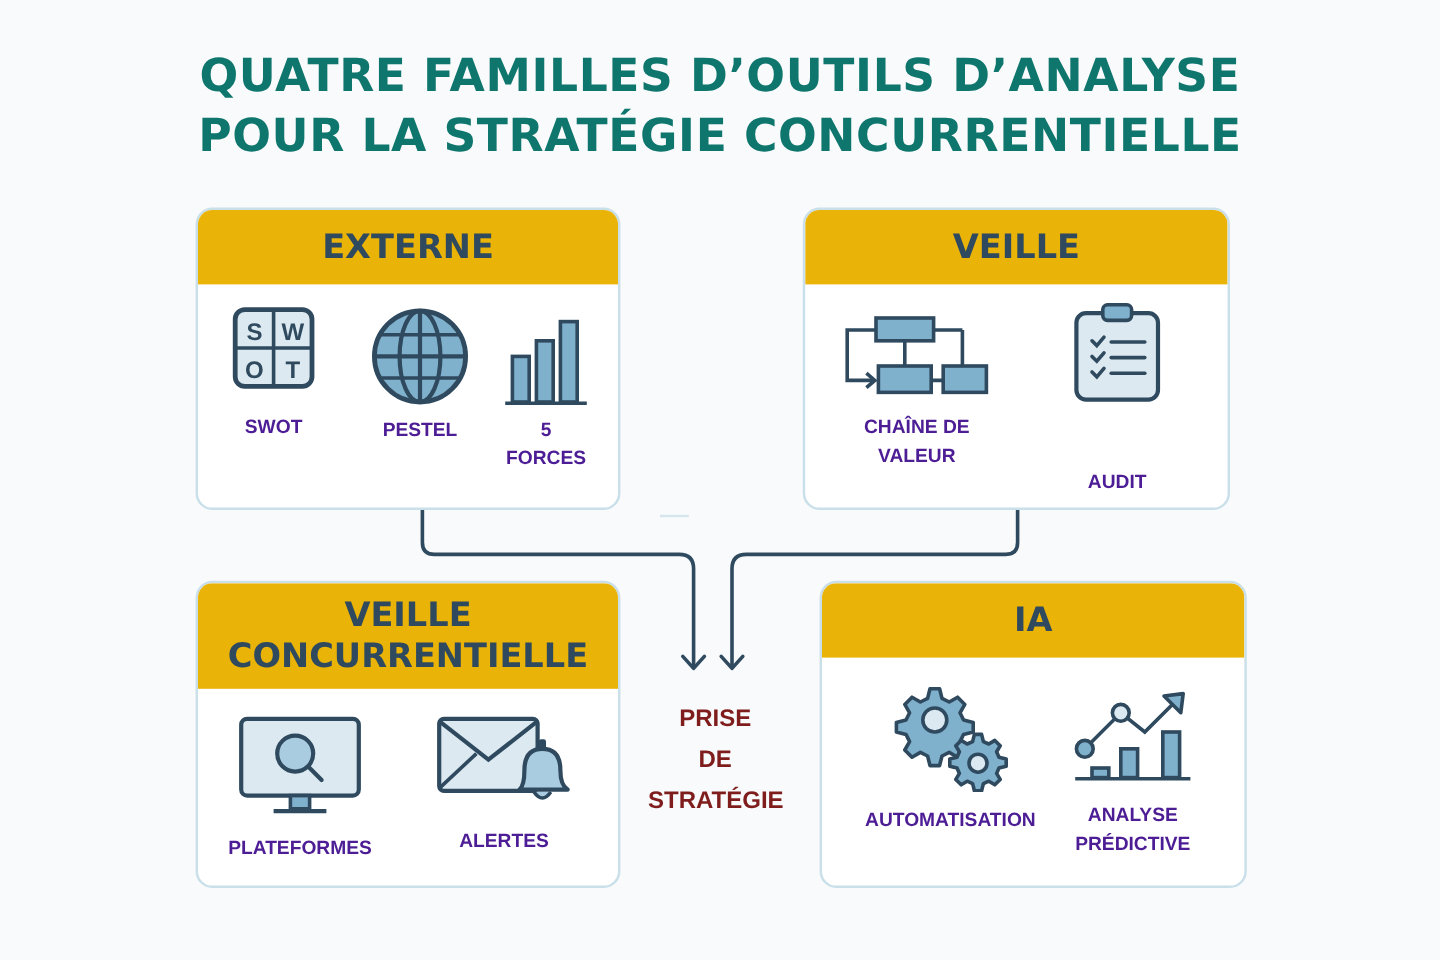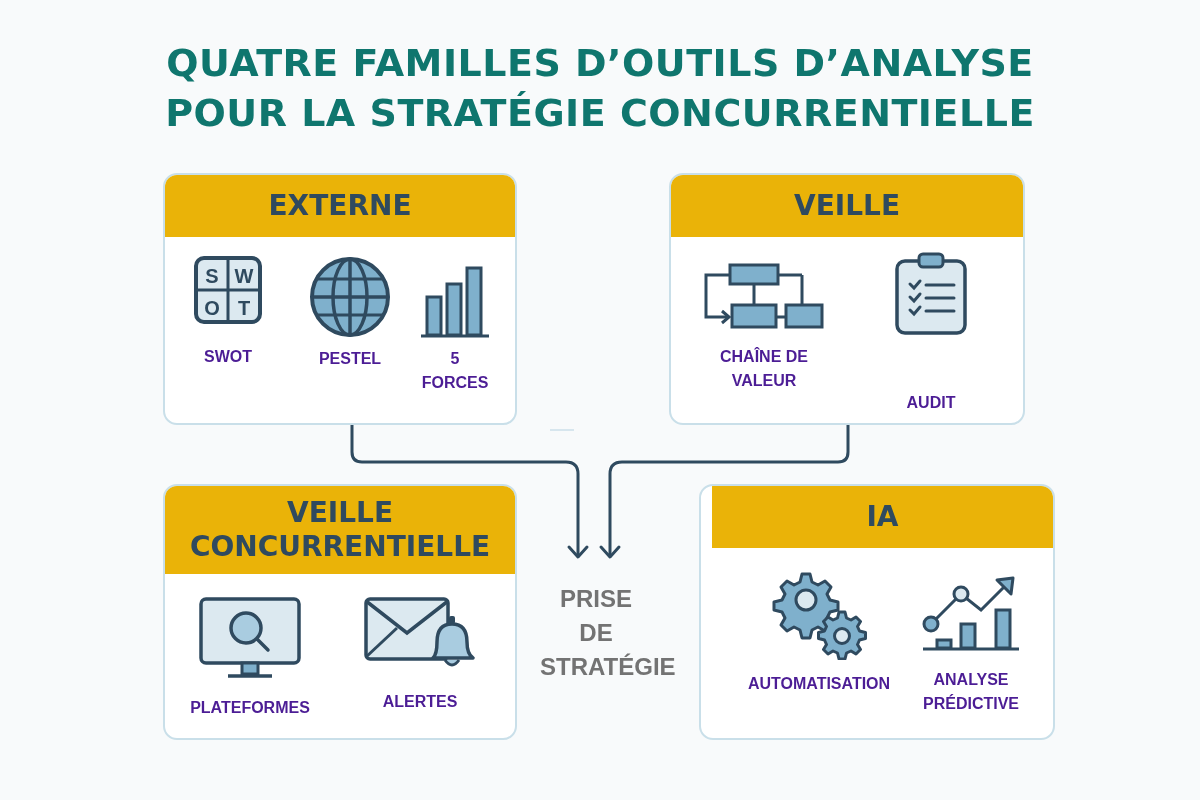--- a/index.html
+++ b/index.html
@@ -21,21 +21,21 @@
   .card-body { position: relative; }
   .tool { position: absolute; display: flex; flex-direction: column; align-items: center; }
   .tool svg { display: block; }
   .tool-label {
     font-weight: bold; font-size: 16px; line-height: 24px; text-align: center;
     color: #4c1d95; white-space: nowrap; font-family: "Liberation Sans", sans-serif;
   }
   .connectors { position: absolute; left: 0; top: 0; }
   .decision {
     position: absolute; left: 540px; top: 582px; width: 112px; text-align: center;
-    font-weight: bold; font-size: 24px; line-height: 34px; color: #737373;
+    font-weight: bold; font-size: 20px; line-height: 34px; color: #7f1d1d;
     font-family: "Liberation Sans", sans-serif;
   }
 </style>
 </head>
 <body>
 
 <div class="title">
   <div>QUATRE FAMILLES D’OUTILS D’ANALYSE</div>
   <div>POUR LA STRATÉGIE CONCURRENTIELLE</div>
 </div>
@@ -155,21 +155,21 @@
         <path d="M84 50 C84 36 92 24 104 24 C116 24 124 36 124 50" transform="translate(-22,0)" fill="none"></path>
         <path d="M70 62 Q74 58 74 46 Q74 28 89 28 Q104 28 104 46 Q104 58 110 62 Z" fill="#a9cce0" stroke="#2f4a5f" stroke-width="3.5" stroke-linejoin="round"></path>
         <path d="M82 64 Q89 74 96 64" fill="#a9cce0" stroke="#2f4a5f" stroke-width="3"></path>
         <rect x="86" y="20" width="6" height="8" rx="2" fill="#2f4a5f"></rect>
       </svg>
       <div class="tool-label" style="margin-top:10px;">ALERTES</div>
     </div>
   </div>
 </div>
 
-<div class="card" style="left:699px; top:484px; width:356px; height:256px;padding-left:11px;">
+<div class="card" style="left:683px; top:484px; width:356px; height:256px;">
   <div class="card-head" style="height:62px;">
     <span>IA</span>
   </div>
   <div class="card-body" style="height:192px;">
     <div class="tool" style="left:14px; top:22px; width:186px;">
       <svg width="100" height="90" viewBox="0 0 100 90">
         <g fill="#7fb0cc" stroke="#2f4a5f" stroke-width="3" stroke-linejoin="round">
           <path d="M33 4 h8 l2 8 l6 3 l7-4 l6 6 l-4 7 l3 6 l8 2 v8 l-8 2 l-3 6 l4 7 l-6 6 l-7-4 l-6 3 l-2 8 h-8 l-2-8 l-6-3 l-7 4 l-6-6 l4-7 l-3-6 l-8-2 v-8 l8-2 l3-6 l-4-7 l6-6 l7 4 l6-3 z"></path>
           <path d="M70 42 h6 l1.5 6 l4.5 2 l5-3 l4.5 4.5 l-3 5 l2 4.5 l6 1.5 v6 l-6 1.5 l-2 4.5 l3 5 l-4.5 4.5 l-5-3 l-4.5 2 l-1.5 6 h-6 l-1.5-6 l-4.5-2 l-5 3 l-4.5-4.5 l3-5 l-2-4.5 l-6-1.5 v-6 l6-1.5 l2-4.5 l-3-5 l4.5-4.5 l5 3 l4.5-2 z"></path>
         </g>

